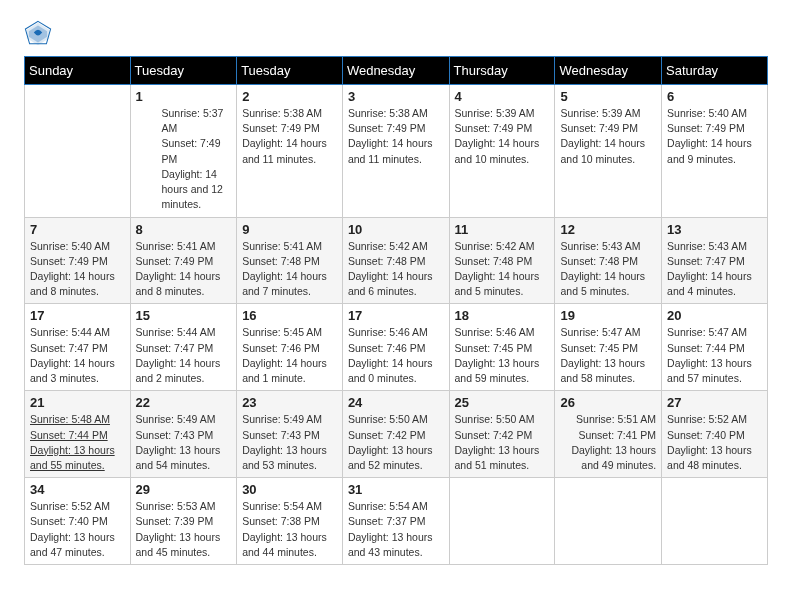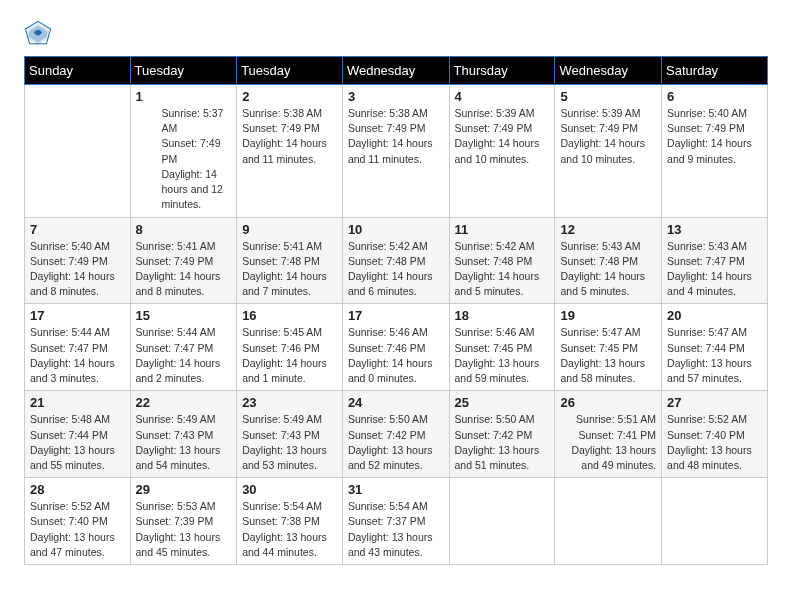--- a/index.html
+++ b/index.html
@@ -249,21 +249,21 @@
         <td>
           <span class="day-number">20</span>
           <div class="day-info" style="white-space: pre-line;">Sunrise: 5:47 AM
 Sunset: 7:44 PM
 Daylight: 13 hours and 57 minutes.</div>
         </td>
       </tr>
       <tr>
         <td>
           <span class="day-number">21</span>
-          <div class="day-info" style="white-space: pre-line;">Sunrise: 5:48 AM
+          <div class="day-info" style="white-space: pre-line; text-decoration: underline;">Sunrise: 5:48 AM
 Sunset: 7:44 PM
 Daylight: 13 hours and 55 minutes.</div>
         </td>
         <td>
           <span class="day-number">22</span>
           <div class="day-info" style="white-space: pre-line;">Sunrise: 5:49 AM
 Sunset: 7:43 PM
 Daylight: 13 hours and 54 minutes.</div>
         </td>
         <td>
@@ -292,21 +292,21 @@
         </td>
         <td>
           <span class="day-number">27</span>
           <div class="day-info" style="white-space: pre-line;">Sunrise: 5:52 AM
 Sunset: 7:40 PM
 Daylight: 13 hours and 48 minutes.</div>
         </td>
       </tr>
       <tr>
         <td>
-          <span class="day-number">28</span>
+          <span class="day-number">34</span>
           <div class="day-info" style="white-space: pre-line;">Sunrise: 5:52 AM
 Sunset: 7:40 PM
 Daylight: 13 hours and 47 minutes.</div>
         </td>
         <td>
           <span class="day-number">29</span>
           <div class="day-info" style="white-space: pre-line;">Sunrise: 5:53 AM
 Sunset: 7:39 PM
 Daylight: 13 hours and 45 minutes.</div>
         </td>

